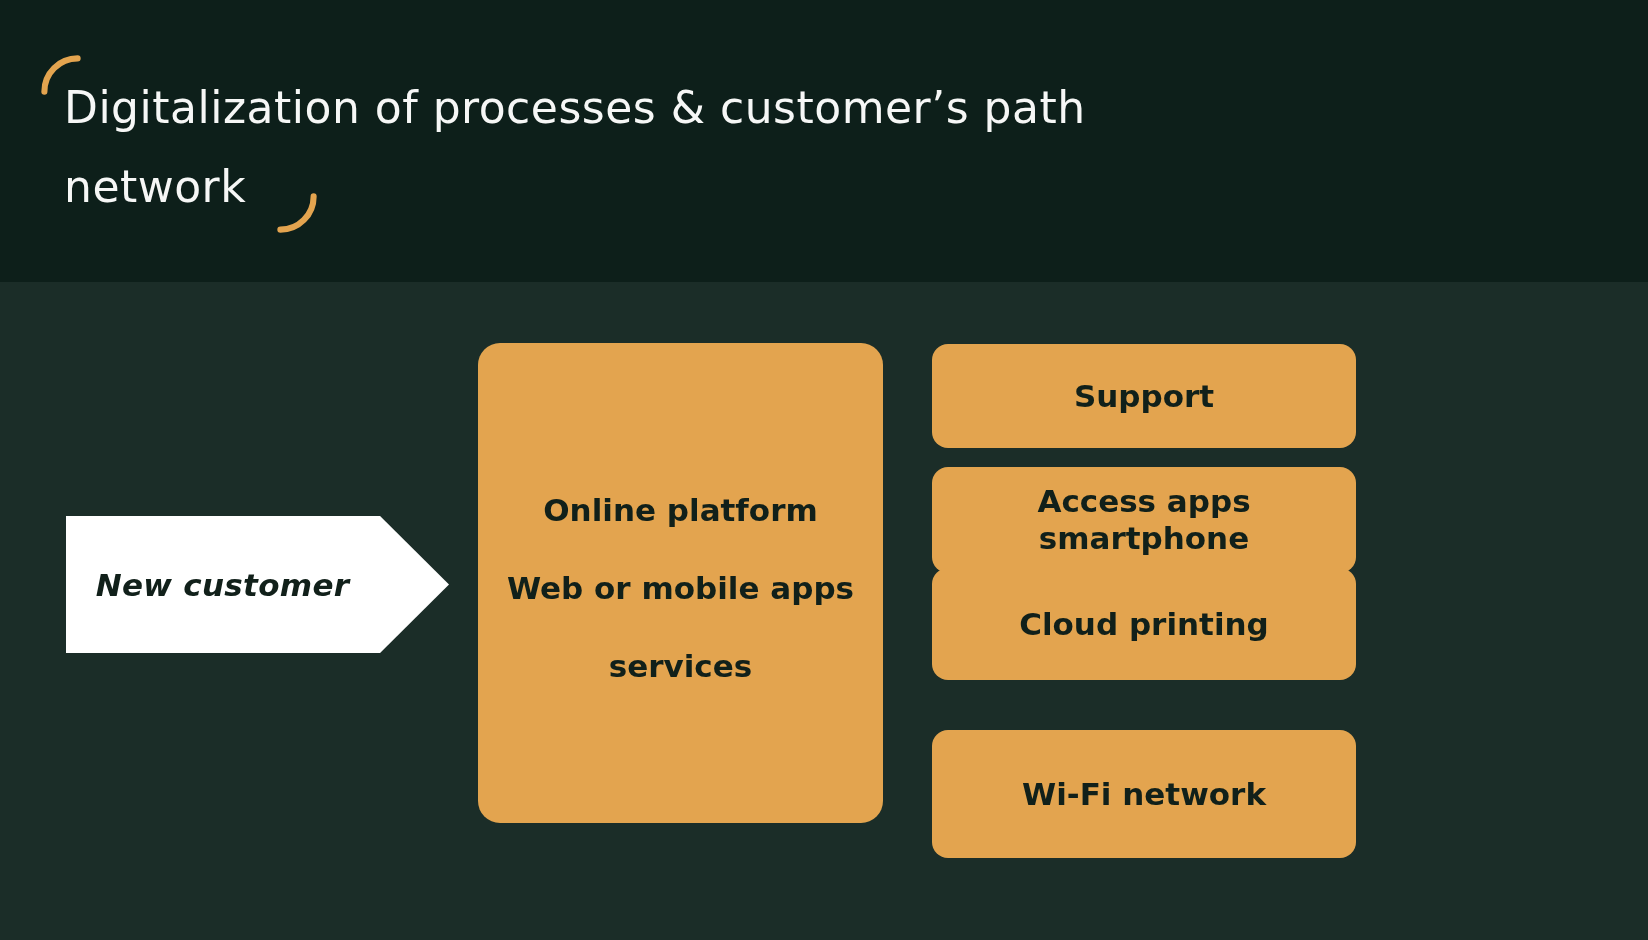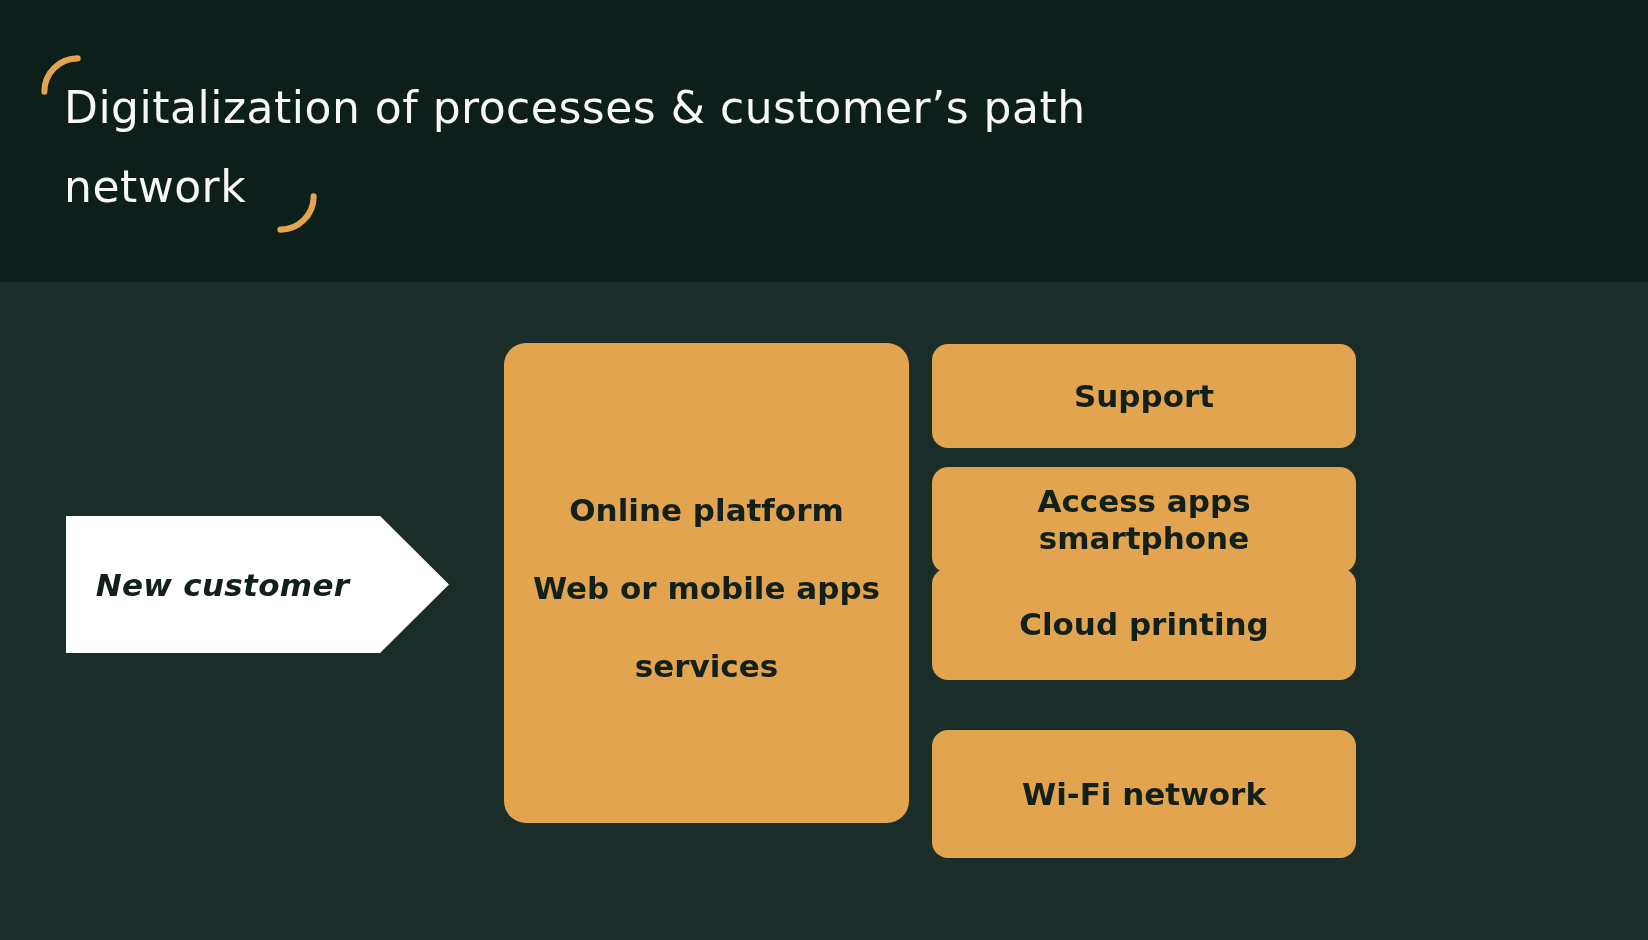--- a/index.html
+++ b/index.html
@@ -43,21 +43,21 @@
     clip-path:polygon(0 0,82% 0,100% 50%,82% 100%,0 100%);
     display:flex;align-items:center;justify-content:center;
     padding-right:70px;
   }
   .arrow-label{
     font-size:31px;font-weight:700;font-style:italic;
     color:var(--dark-text,#11201a);
     letter-spacing:.3px;
   }
   .big-box{
-    position:absolute;left:504px;top:343px;
+    position:absolute;left:478px;top:343px;
     width:405px;height:480px;
     background:var(--accent-orange,#e3a44f);
     border-radius:22px;
     display:flex;flex-direction:column;
     align-items:center;justify-content:center;
     gap:38px;padding:20px 26px 10px 26px;
     text-align:center;
   }
   .bb-item{
     font-size:31px;line-height:40px;font-weight:700;

